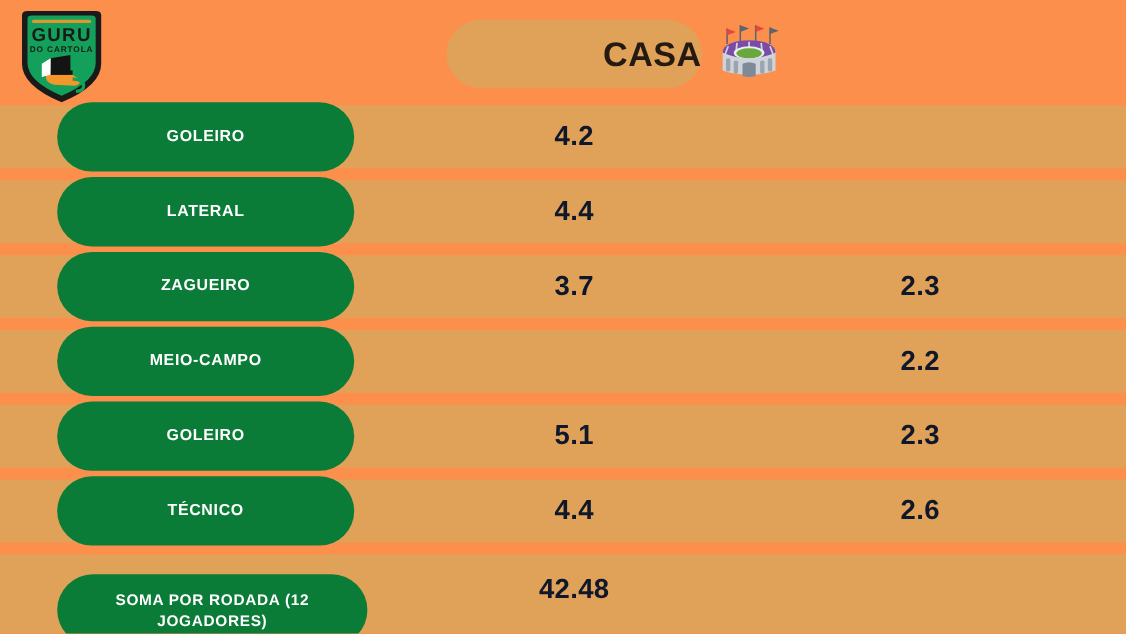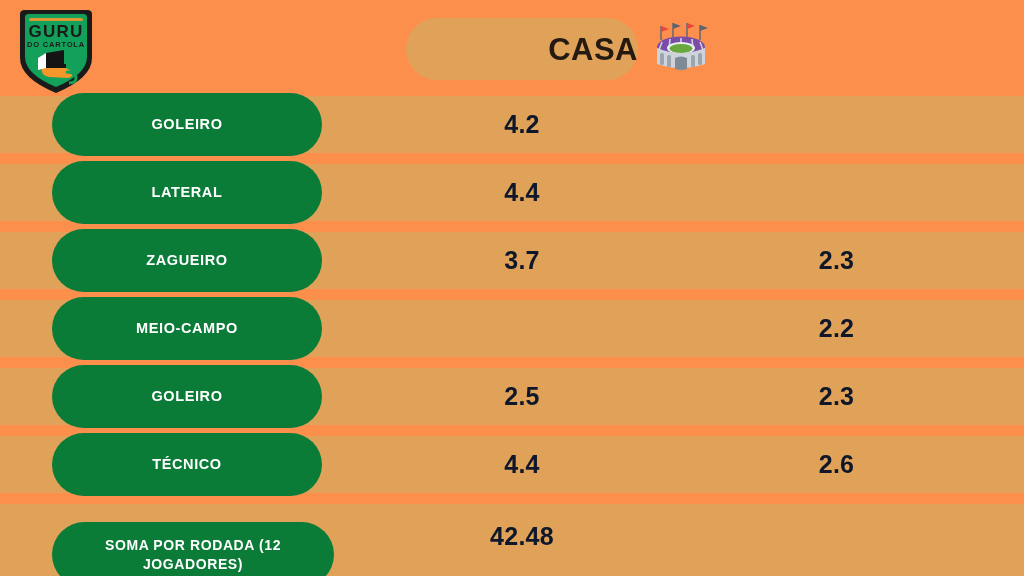--- a/index.html
+++ b/index.html
@@ -243,21 +243,21 @@
         <span class="pill-label">MEIO-CAMPO</span>
       </div>
       <div class="cell fora">2.2</div>
     </div>
 
     <div class="row" style="top:272px">
       <div class="row-band"></div>
       <div class="row-pill">
         <span class="pill-label">GOLEIRO</span>
       </div>
-      <div class="cell casa">2.5</div>
+      <div class="cell casa">5.1</div>
       <div class="cell fora">2.3</div>
     </div>
 
     <div class="row" style="top:340px">
       <div class="row-band"></div>
       <div class="row-pill">
         <span class="pill-label">TÉCNICO</span>
       </div>
       <div class="cell casa">4.4</div>
       <div class="cell fora">2.6</div>

